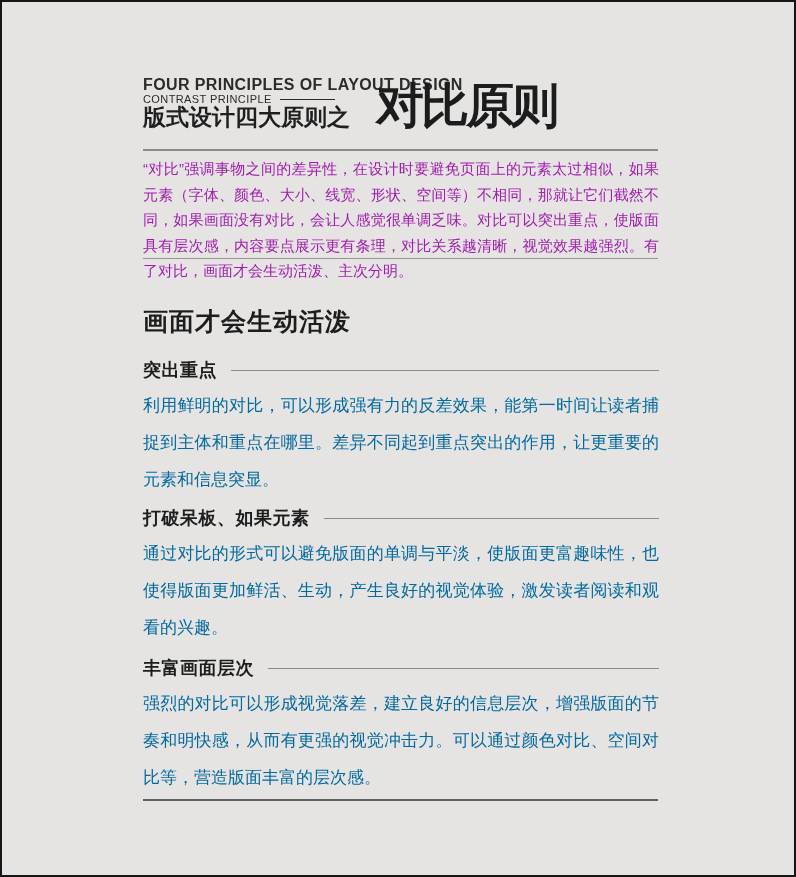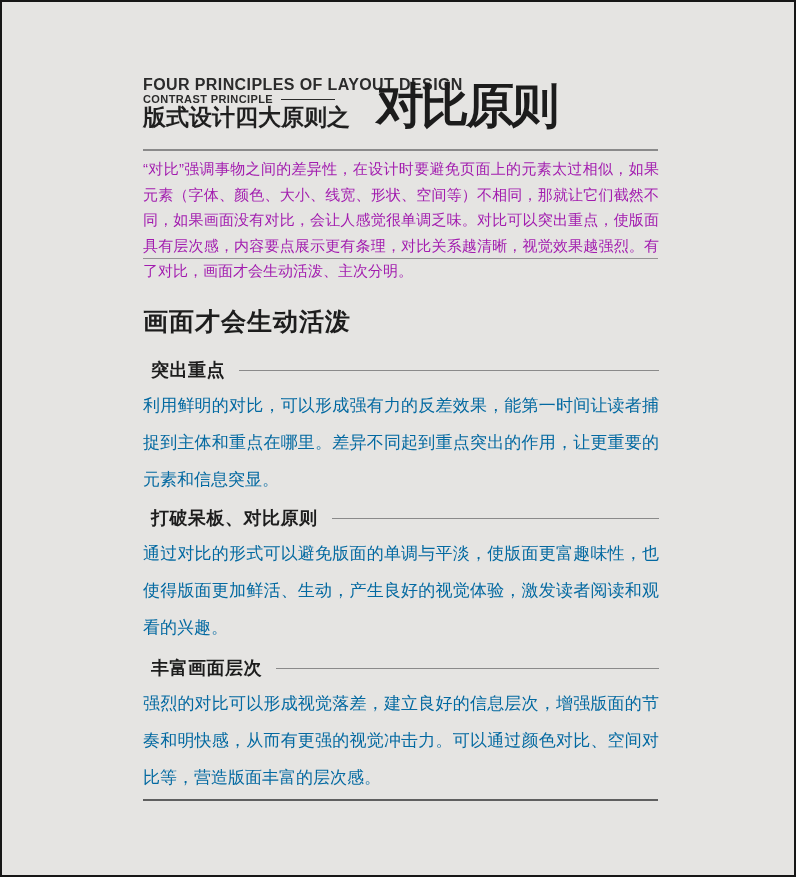--- a/index.html
+++ b/index.html
@@ -18,21 +18,21 @@
   .eyebrow1 {
     position: absolute; left: 141px; top: 76px;
     font-size: 16px; line-height: 13px; font-weight: 600;
     letter-spacing: 0.4px; color: #2b2b2b; white-space: nowrap;
   }
   .eyebrow2-row {
     position: absolute; left: 141px; top: 91px; width: 192px;
     display: flex; align-items: center;
   }
   .eyebrow2 {
-    font-size: 11px; line-height: 13px; font-weight: 700;
+    font-size: 11px; line-height: 13px; font-weight: 400;
     letter-spacing: 0.4px; color: #2b2b2b; white-space: nowrap;
   }
   .eyebrow-dash {
     flex: 1; height: 0; border-top: 1.5px solid #2b2b2b; margin-left: 8px;
   }
   .subtitle {
     position: absolute; left: 141px; top: 101px;
     font-size: 23px; line-height: 28px; font-weight: 800;
     color: #1f1f1f; white-space: nowrap;
   }
@@ -55,21 +55,21 @@
   
   .section-title {
     position: absolute; left: 141px; top: 304px;
     font-size: 25px; line-height: 31px; font-weight: 800;
     letter-spacing: 1px; color: #1d1d1d;
   }
   .subsection { position: absolute; left: 141px; width: 516px; }
   .sub-1 { top: 357px; }
   .sub-2 { top: 505px; }
   .sub-3 { top: 655px; }
-  .sub-heading-row { display: flex; align-items: center; margin-left: 8px; }
+  .sub-heading-row { display: flex; align-items: center; }
   .sub-heading {
     font-size: 18px; line-height: 22px; font-weight: 800;
     color: #1d1d1d; white-space: nowrap; letter-spacing: 0.5px;
   }
   .sub-rule {
     flex: 1; height: 0; border-top: 1px solid #8a8a8a; margin-left: 14px;
   }
   .sub-body {
     margin-top: 6px;
     font-size: 17px; line-height: 37px; color: #0369a1;
@@ -103,21 +103,21 @@
   <div class="subsection sub-1">
     <div class="sub-heading-row">
       <span class="sub-heading">突出重点</span>
       <span class="sub-rule"></span>
     </div>
     <div class="sub-body">利用鲜明的对比，可以形成强有力的反差效果，能第一时间让读者捕捉到主体和重点在哪里。差异不同起到重点突出的作用，让更重要的元素和信息突显。</div>
   </div>
 
   <div class="subsection sub-2">
     <div class="sub-heading-row">
-      <span class="sub-heading">打破呆板、对比原则</span>
+      <span class="sub-heading">打破呆板、如果元素</span>
       <span class="sub-rule"></span>
     </div>
     <div class="sub-body">通过对比的形式可以避免版面的单调与平淡，使版面更富趣味性，也使得版面更加鲜活、生动，产生良好的视觉体验，激发读者阅读和观看的兴趣。</div>
   </div>
 
   <div class="subsection sub-3">
     <div class="sub-heading-row">
       <span class="sub-heading">丰富画面层次</span>
       <span class="sub-rule"></span>
     </div>

